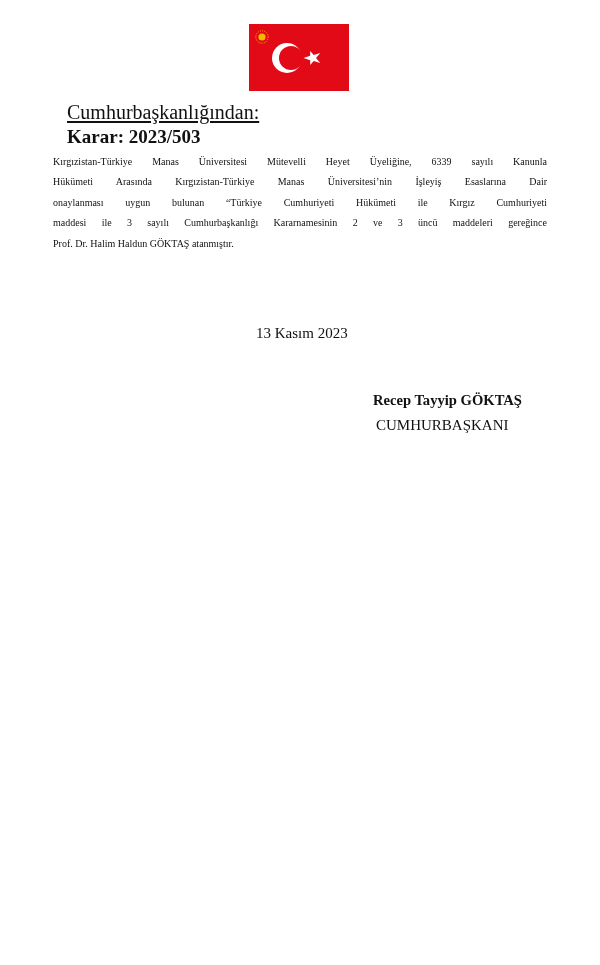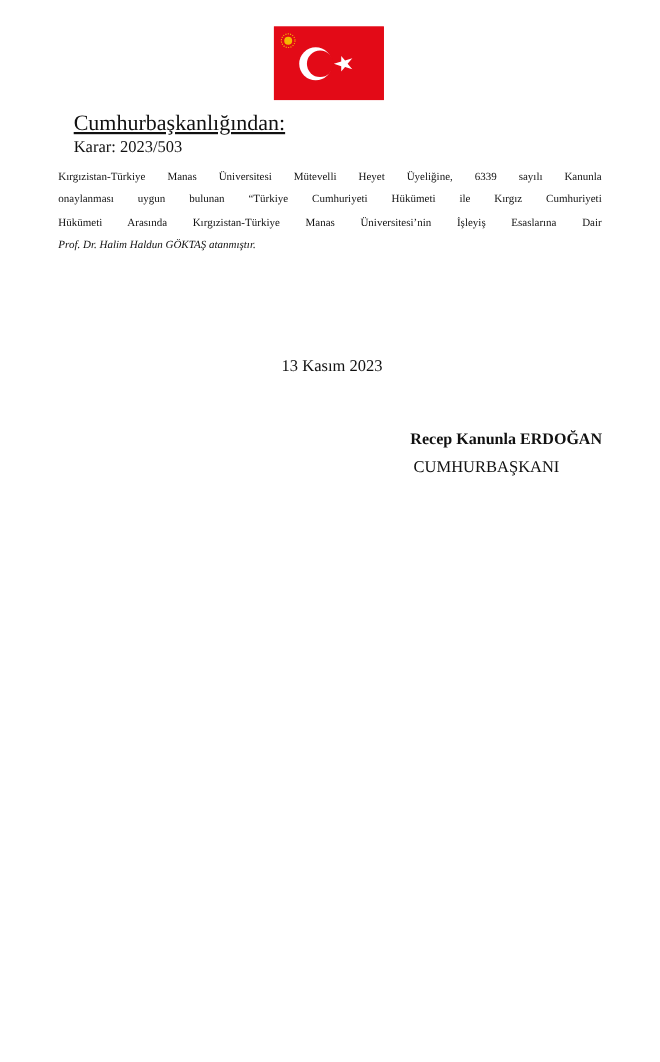--- a/index.html
+++ b/index.html
@@ -31,42 +31,41 @@
     top: 101px;
     font-size: 20px;
     text-decoration: underline;
     text-underline-offset: 2px;
     white-space: nowrap;
   }
   .decision {
     position: absolute;
     left: 67px;
     top: 126px;
-    font-size: 15px;
-    font-weight: normal;
+    font-size: 19px;
+    font-weight: bold;
     white-space: nowrap;
   }
   .body-text {
     position: absolute;
     left: 53px;
     top: 152px;
     width: 494px;
     font-size: 10px;
     line-height: 20.4px;
   }
   .body-line {
     display: block;
     text-align: justify;
     text-align-last: justify;
     white-space: nowrap;
     height: 20.4px;
   }
   .body-line.last {
     text-align-last: left;
-    font-style: italic;
   }
   .date {
     position: absolute;
     left: 256px;
     top: 325px;
     font-size: 15px;
     white-space: nowrap;
   }
   .signer-name {
     position: absolute;
@@ -102,21 +101,22 @@
     <polygon fill="#ffffff" points="54.5,34 61.2,31.8 61.2,27 64.7,31 71.3,29 67,34 71.3,39 64.7,37 61.2,41 61.2,36.2"></polygon>
   </svg>
 </div>
 
 <div class="heading">Cumhurbaşkanlığından:</div>
 
 <div class="decision">Karar: 2023/503</div>
 
 <div class="body-text">
   <span class="body-line">Kırgızistan-Türkiye Manas Üniversitesi Mütevelli Heyet Üyeliğine, 6339 sayılı Kanunla</span>
+  <span class="body-line">Hükümeti Arasında Kırgızistan-Türkiye Manas Üniversitesi’nin İşleyiş Esaslarına Dair</span>
   <span class="body-line">onaylanması uygun bulunan “Türkiye Cumhuriyeti Hükümeti ile Kırgız Cumhuriyeti</span>
-  <span class="body-line">Hükümeti Arasında Kırgızistan-Türkiye Manas Üniversitesi’nin İşleyiş Esaslarına Dair</span>
+  <span class="body-line">maddesi ile 3 sayılı Cumhurbaşkanlığı Kararnamesinin 2 ve 3 üncü maddeleri gereğince</span>
   <span class="body-line last">Prof. Dr. Halim Haldun GÖKTAŞ atanmıştır.</span>
 </div>
 
 <div class="date">13 Kasım 2023</div>
 
-<div class="signer-name">Recep Kanunla ERDOĞAN</div>
+<div class="signer-name">Recep Tayyip GÖKTAŞ</div>
 <div class="signer-title">CUMHURBAŞKANI</div>
 
 </body></html>

